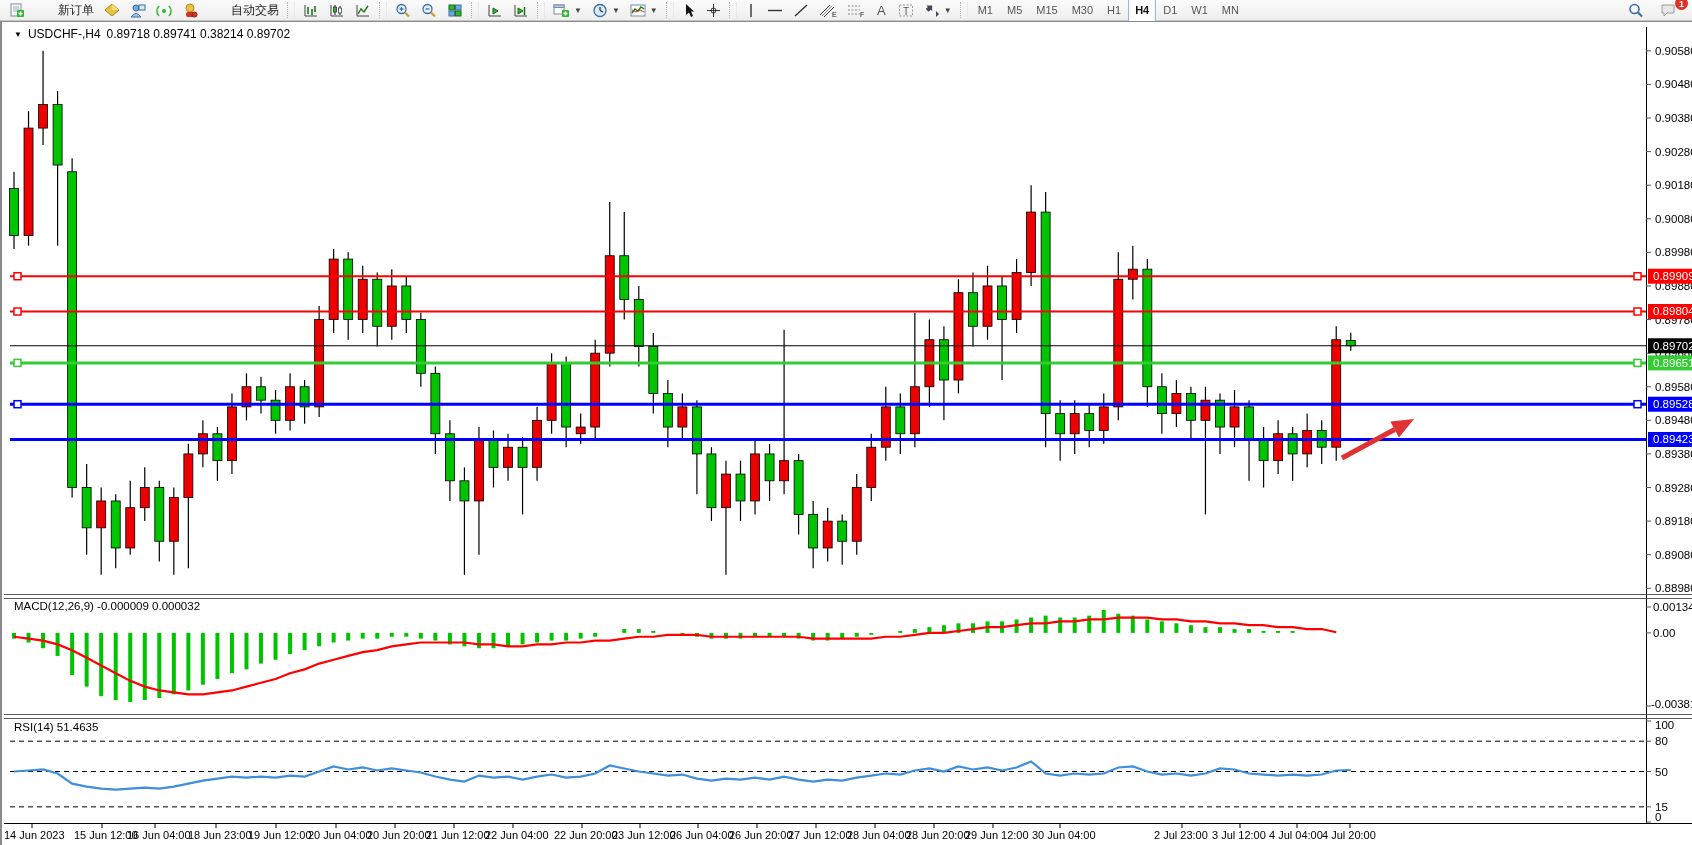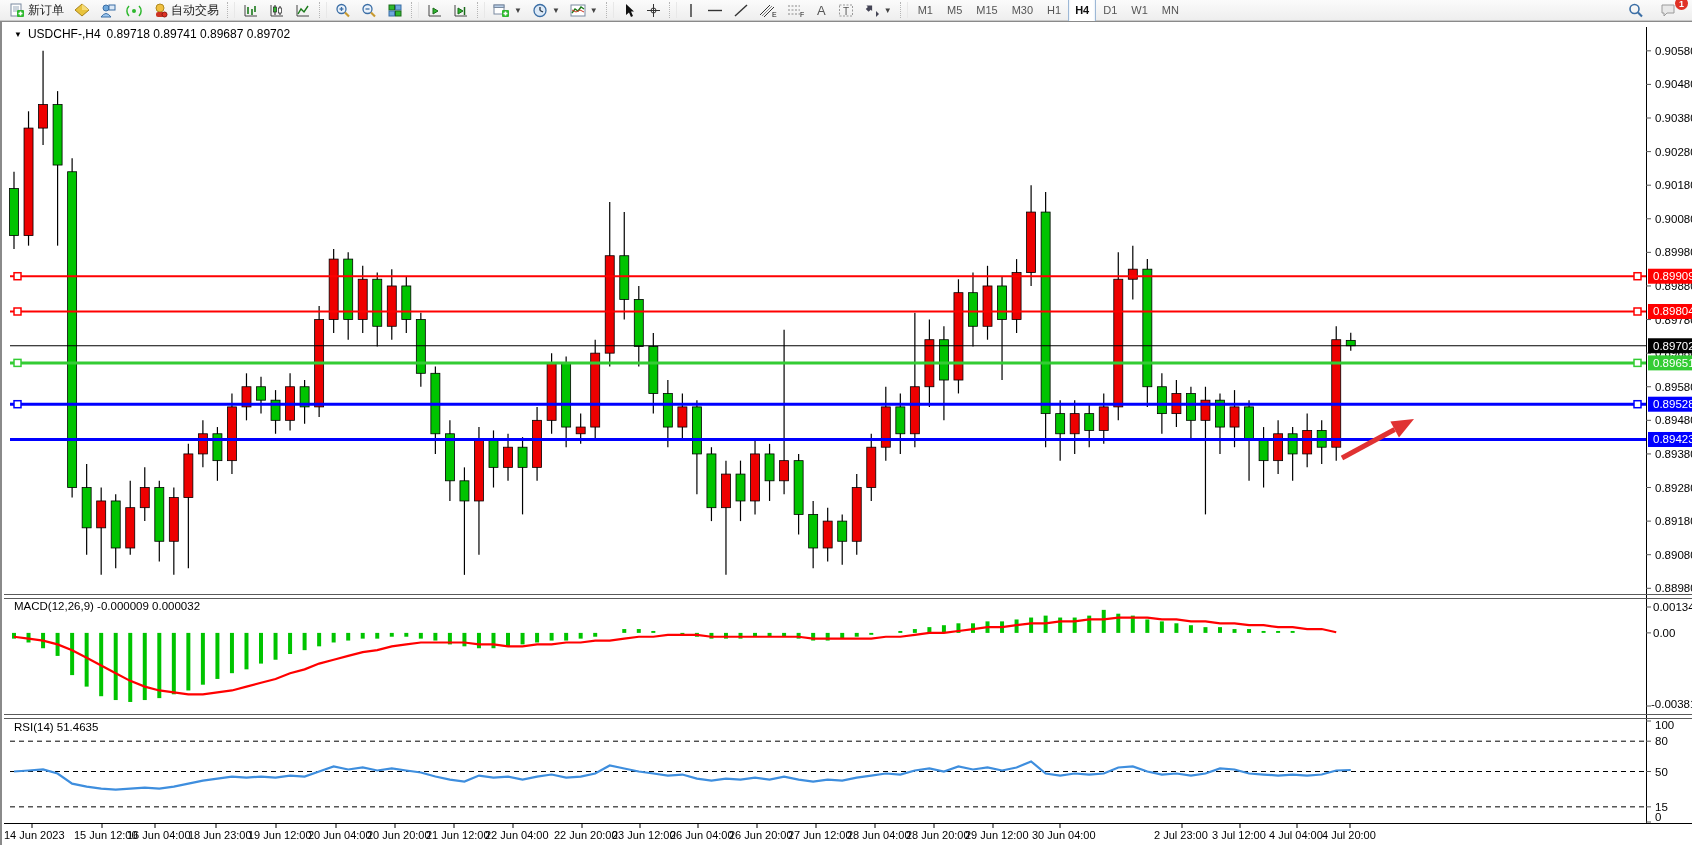--- a/index.html
+++ b/index.html
@@ -4,21 +4,21 @@
 <style>
   html,body{margin:0;padding:0;background:#dcdcdc;font-family:"Liberation Sans",sans-serif;}
   .app{position:relative;width:1692px;height:845px;background:#ffffff;overflow:hidden;}
   
   .toolbar{position:absolute;left:0;top:0;width:1692px;height:21px;background:linear-gradient(#fbfbfb,#eeeeee);
     border-bottom:1px solid #c8c8c8;display:flex;align-items:center;padding:0 4px;box-sizing:border-box;font-size:12px;color:#222;}
   .tgroup{display:flex;align-items:center;height:20px;}
   .tsep{width:6px;height:16px;margin:0 3px;border-left:1px dotted #b5b5b5;border-right:1px solid #e8e8e8;}
   .tbtn{display:flex;align-items:center;gap:3px;padding:1px 4px;height:18px;box-sizing:border-box;border:1px solid transparent;border-radius:2px;cursor:default;}
   .tbtn svg{display:block;}
-  .tlabel{font-size:12px;white-space:nowrap;}
+  .tlabel{font-size:12px;white-space:nowrap;margin-left:30px;}
   .caret{font-size:8px;color:#444;margin-left:1px;}
   .tfbtn{padding:11px 6px;height:18px;font-size:11px;color:#555;border:1px solid transparent;display:flex;align-items:center;}
   .tfbtn.active{background:#ffffff;border:1px solid #9db8d6;box-shadow:inset 0 0 2px #c7d8ea;color:#111;font-weight:bold;}
   .toolbar-right{margin-left:auto;display:flex;align-items:center;gap:6px;padding-right:6px;}
   .badge{position:absolute;top:-5px;right:-7px;background:#e03226;color:#fff;border-radius:50%;width:13px;height:13px;
     font-size:9px;display:flex;align-items:center;justify-content:center;font-weight:bold;}
   .chat-wrap{position:relative;}
   
   .chart-window{position:absolute;left:0;top:21px;width:1692px;height:824px;background:#fff;
     border-left:2px solid #8a8a8a;border-top:1px solid #8a8a8a;box-sizing:border-box;}
@@ -268,21 +268,21 @@
         </svg>
         <span class="badge">1</span>
       </div>
     </div>
   </div>
 
   <div class="chart-window">
     <div class="chart-title">
       <span class="tri">▼</span>
       <span>USDCHF-,H4</span>
-      <span>0.89718 0.89741 0.89687 0.89702</span>
+      <span>0.89718 0.89741 0.38214 0.89702</span>
     </div>
     <svg id="chart-svg" width="1692" height="824">
         <rect x="0" y="0" width="1692" height="824" fill="#ffffff"></rect>
         <line x1="1644.5" y1="5" x2="1644.5" y2="801" stroke="#000" stroke-width="1"></line>
         <line x1="2" y1="572.5" x2="1690" y2="572.5" stroke="#5a5a5a"></line>
         <line x1="2" y1="576.5" x2="1690" y2="576.5" stroke="#5a5a5a"></line>
         <line x1="2" y1="692.5" x2="1690" y2="692.5" stroke="#5a5a5a"></line>
         <line x1="2" y1="696.5" x2="1690" y2="696.5" stroke="#5a5a5a"></line>
         <line x1="2" y1="801.5" x2="1690" y2="801.5" stroke="#000"></line>
         <line x1="1644" y1="28.81948595337645" x2="1649" y2="28.81948595337645" stroke="#555"></line>

